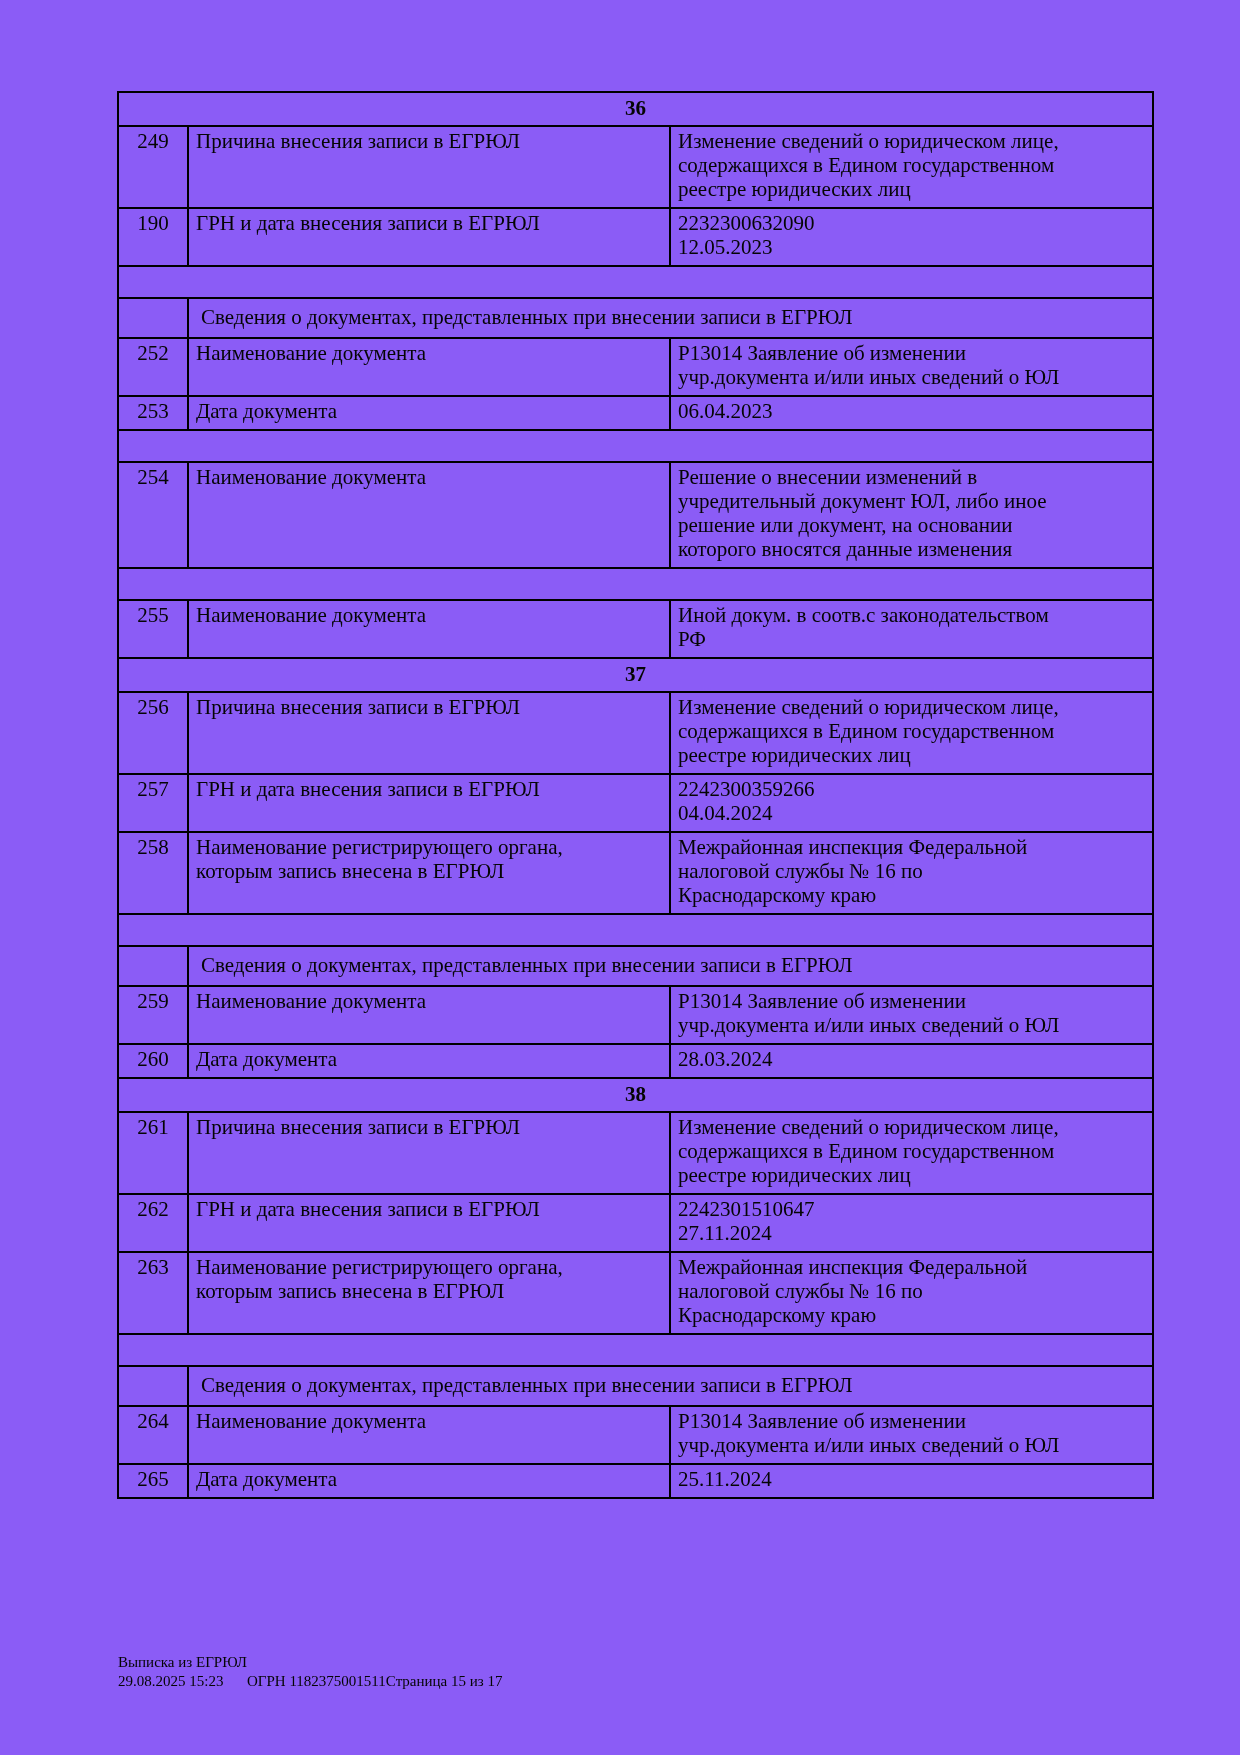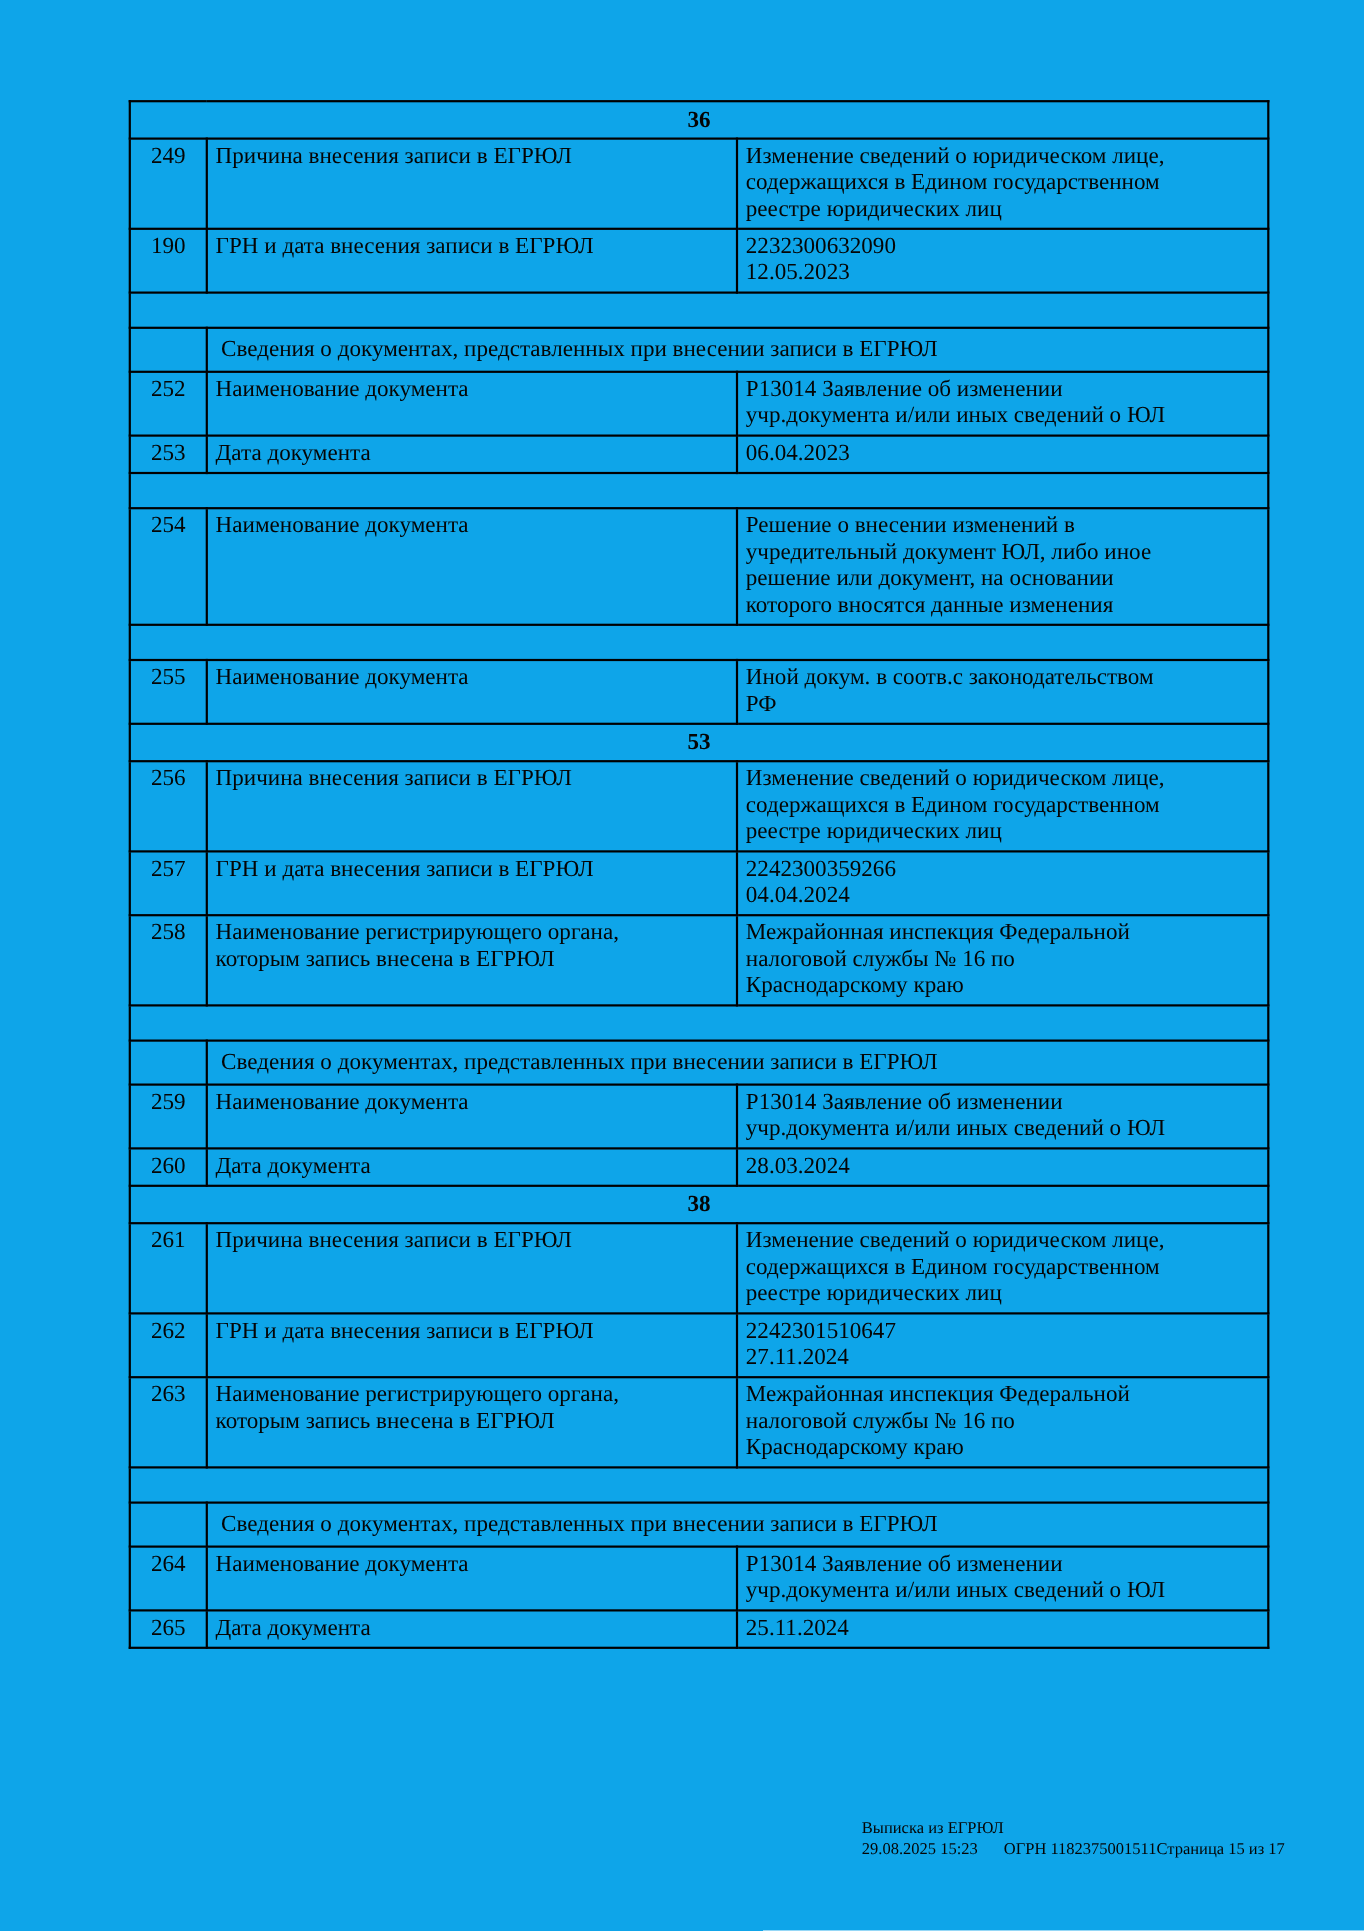--- a/index.html
+++ b/index.html
@@ -4,21 +4,21 @@
 <style>
   html, body {
     margin: 0;
     padding: 0;
     background: #ffffff;
   }
   .page {
     position: relative;
     width: 1240px;
     height: 1755px;
-    background: #0ea5e9;
+    background: #8b5cf6;
     font-family: "Liberation Serif", serif;
     color: #000000;
     overflow: hidden;
   }
   .doc-table {
     position: absolute;
     left: 117px;
     top: 91px;
     width: 1035px;
     border-collapse: collapse;
@@ -57,21 +57,21 @@
   .cell-spacer {
     height: 30px;
     padding: 0;
   }
   .page-footer {
     position: absolute;
     left: 118px;
     top: 1653px;
     width: 1050px;
     display: flex;
-    justify-content: flex-end;
+    justify-content: flex-start;
     align-items: flex-end;
     font-size: 15px;
     line-height: 19px;
     color: #050505;
   }
   .footer-left div {
     white-space: nowrap;
   }
   .footer-center, .footer-right {
     white-space: nowrap;
@@ -137,21 +137,21 @@
         <tr class="spacer-row">
           <td class="cell-spacer" colspan="3"></td>
         </tr>
         <tr class="record-row">
           <td class="cell-num">255</td>
           <td class="cell-label">Наименование документа</td>
           <td class="cell-value">Иной докум. в соотв.с законодательством
 РФ</td>
         </tr>
         <tr class="section-row">
-          <td class="cell-section" colspan="3">53</td>
+          <td class="cell-section" colspan="3">37</td>
         </tr>
         <tr class="record-row">
           <td class="cell-num">256</td>
           <td class="cell-label">Причина внесения записи в ЕГРЮЛ</td>
           <td class="cell-value">Изменение сведений о юридическом лице,
 содержащихся в Едином государственном
 реестре юридических лиц</td>
         </tr>
         <tr class="record-row">
           <td class="cell-num">257</td>

